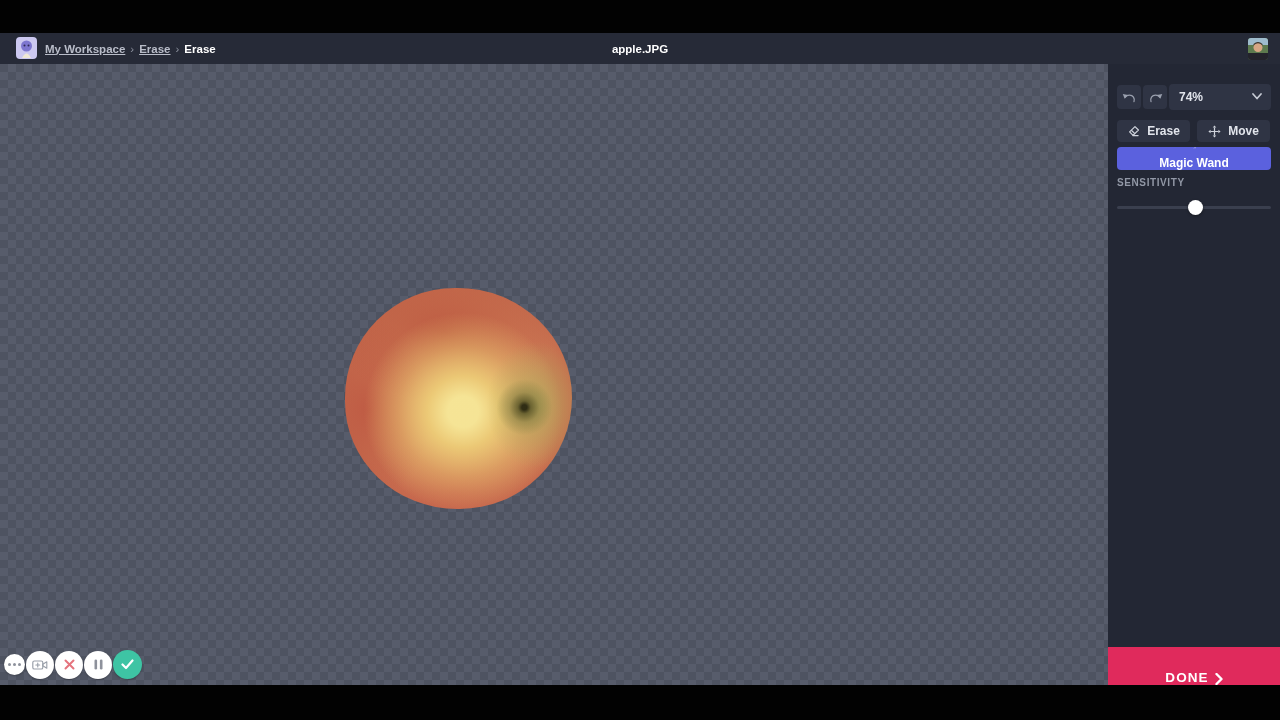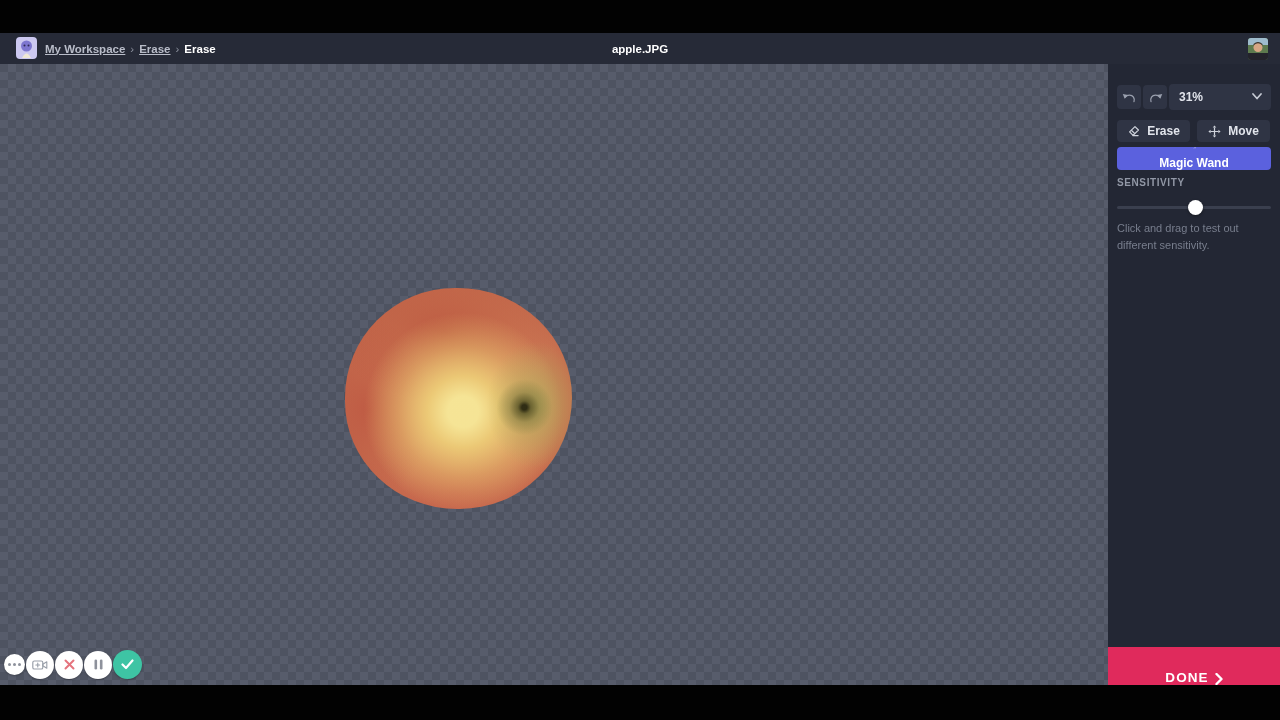--- a/index.html
+++ b/index.html
@@ -168,21 +168,21 @@
       <polygon points="1,2.2 8,3.6 3.6,8.6" fill="#9aa0ae"></polygon>
     </svg>
   </div>
   <div id="redo-btn" class="sbtn">
     <svg width="15" height="11" viewBox="0 0 20 14" style="transform:scaleX(-1)">
       <path d="M4.2 6.5 C7 2.8 13 3 15.3 6.5 C16.6 8.5 16.8 10.5 16 12.5" fill="none" stroke="#9aa0ae" stroke-width="1.7" stroke-linecap="round"></path>
       <polygon points="1,2.2 8,3.6 3.6,8.6" fill="#9aa0ae"></polygon>
     </svg>
   </div>
   <div id="zoom-dd" class="sbtn">
-    <span>31%</span>
+    <span>74%</span>
     <svg class="chev" width="10" height="7" viewBox="0 0 10 7">
       <path d="M1 1 L5 5.5 L9 1" fill="none" stroke="#c7cbd5" stroke-width="1.7" stroke-linecap="round" stroke-linejoin="round"></path>
     </svg>
   </div>
 
   <div id="erase-btn" class="sbtn">
     <svg width="13" height="13" viewBox="0 0 15 15">
       <path d="M9.2 1.8 L13.2 5.8 L7 12 L3 8 Z" fill="none" stroke="#cfd3dc" stroke-width="1.4" stroke-linejoin="round"></path>
       <path d="M5 6 L9 10" stroke="#cfd3dc" stroke-width="1.4"></path>
       <path d="M6.8 12.2 L12.8 12.2" stroke="#cfd3dc" stroke-width="1.4" stroke-linecap="round"></path>
@@ -202,21 +202,20 @@
       <path d="M11.5 1.3 v2.4 M10.3 2.5 h2.4 M13.8 5.2 l0 .01 M9 1 l0 .01 M14 9 l0 .01" stroke="#ffffff" stroke-width="1.3" stroke-linecap="round"></path>
     </svg>
     <span>Magic Wand</span>
   </div>
 
   <div id="sens-label">SENSITIVITY</div>
   <div id="slider">
     <div class="track"></div>
     <div class="knob" style="left: calc(51% - 8px);"></div>
   </div>
-  <div id="sens-help">Click and drag to test out different sensitivity.</div>
 </div>
 
 <div id="done-btn" class="abs">
   <span>DONE</span>
   <svg width="8" height="12" viewBox="0 0 8 12">
     <path d="M1.5 1 L6.5 6 L1.5 11" fill="none" stroke="#ffffff" stroke-width="2.4" stroke-linecap="round" stroke-linejoin="round"></path>
   </svg>
 </div>
 
 <div id="bottombar" class="abs"></div>

